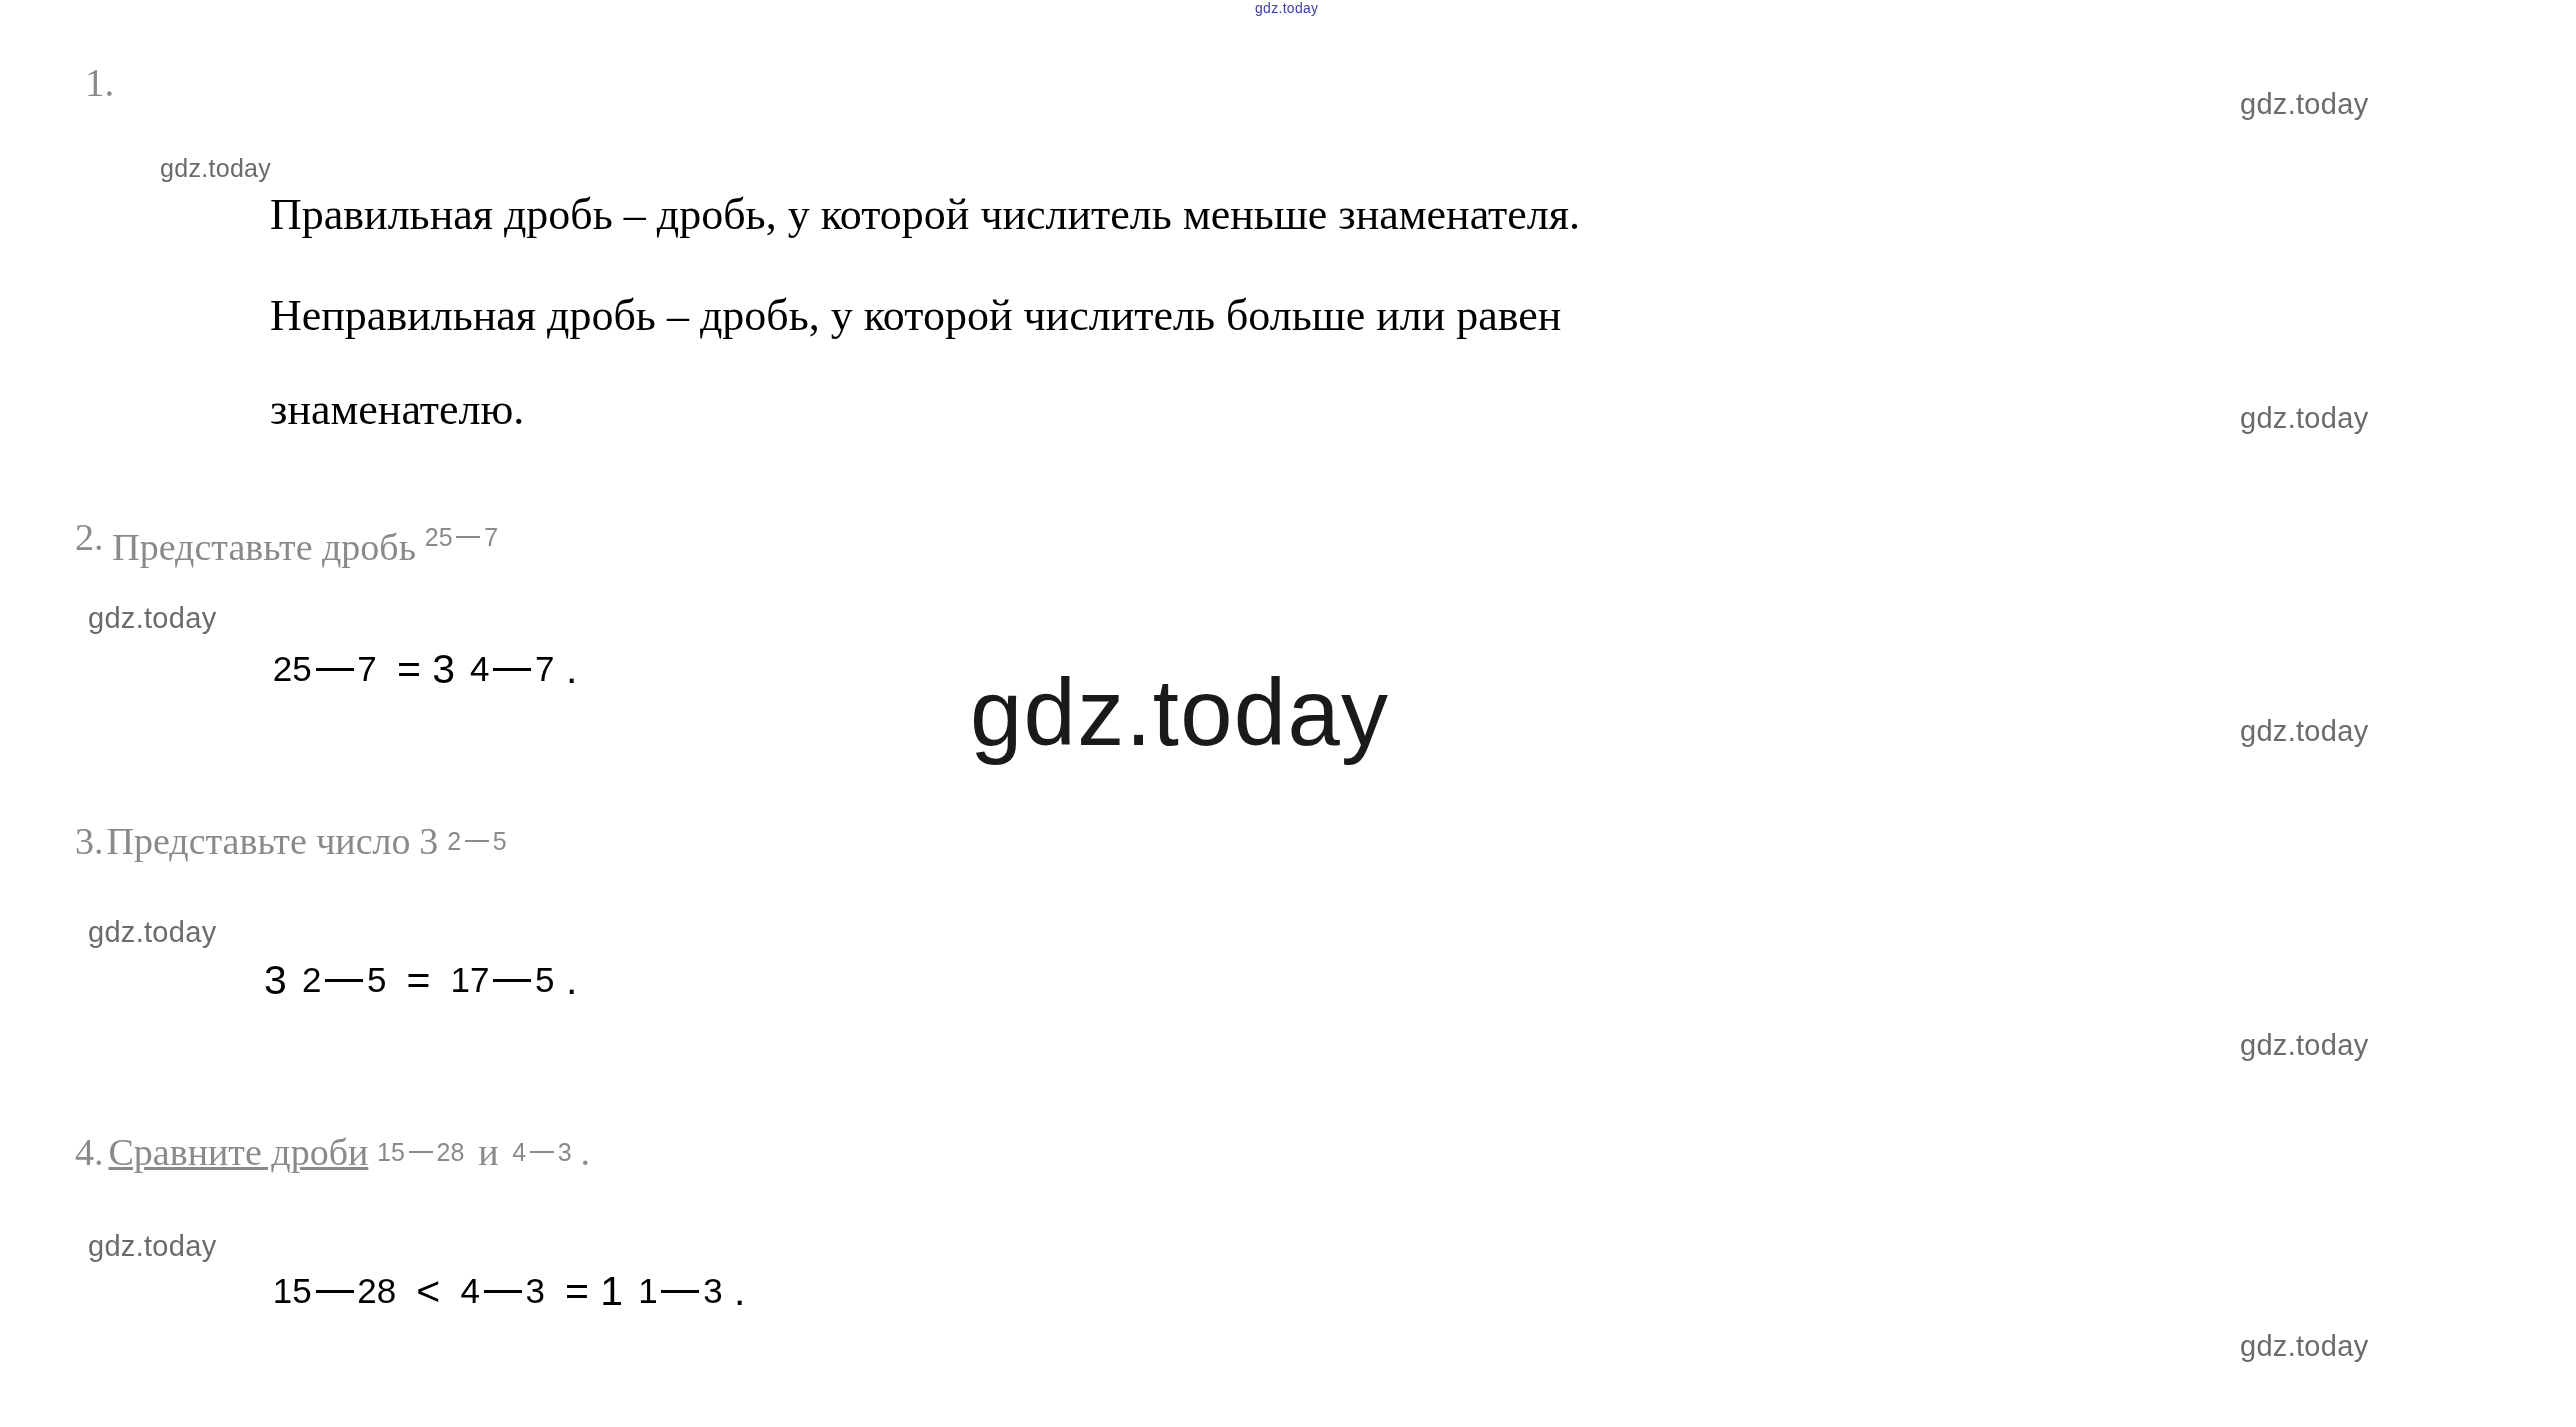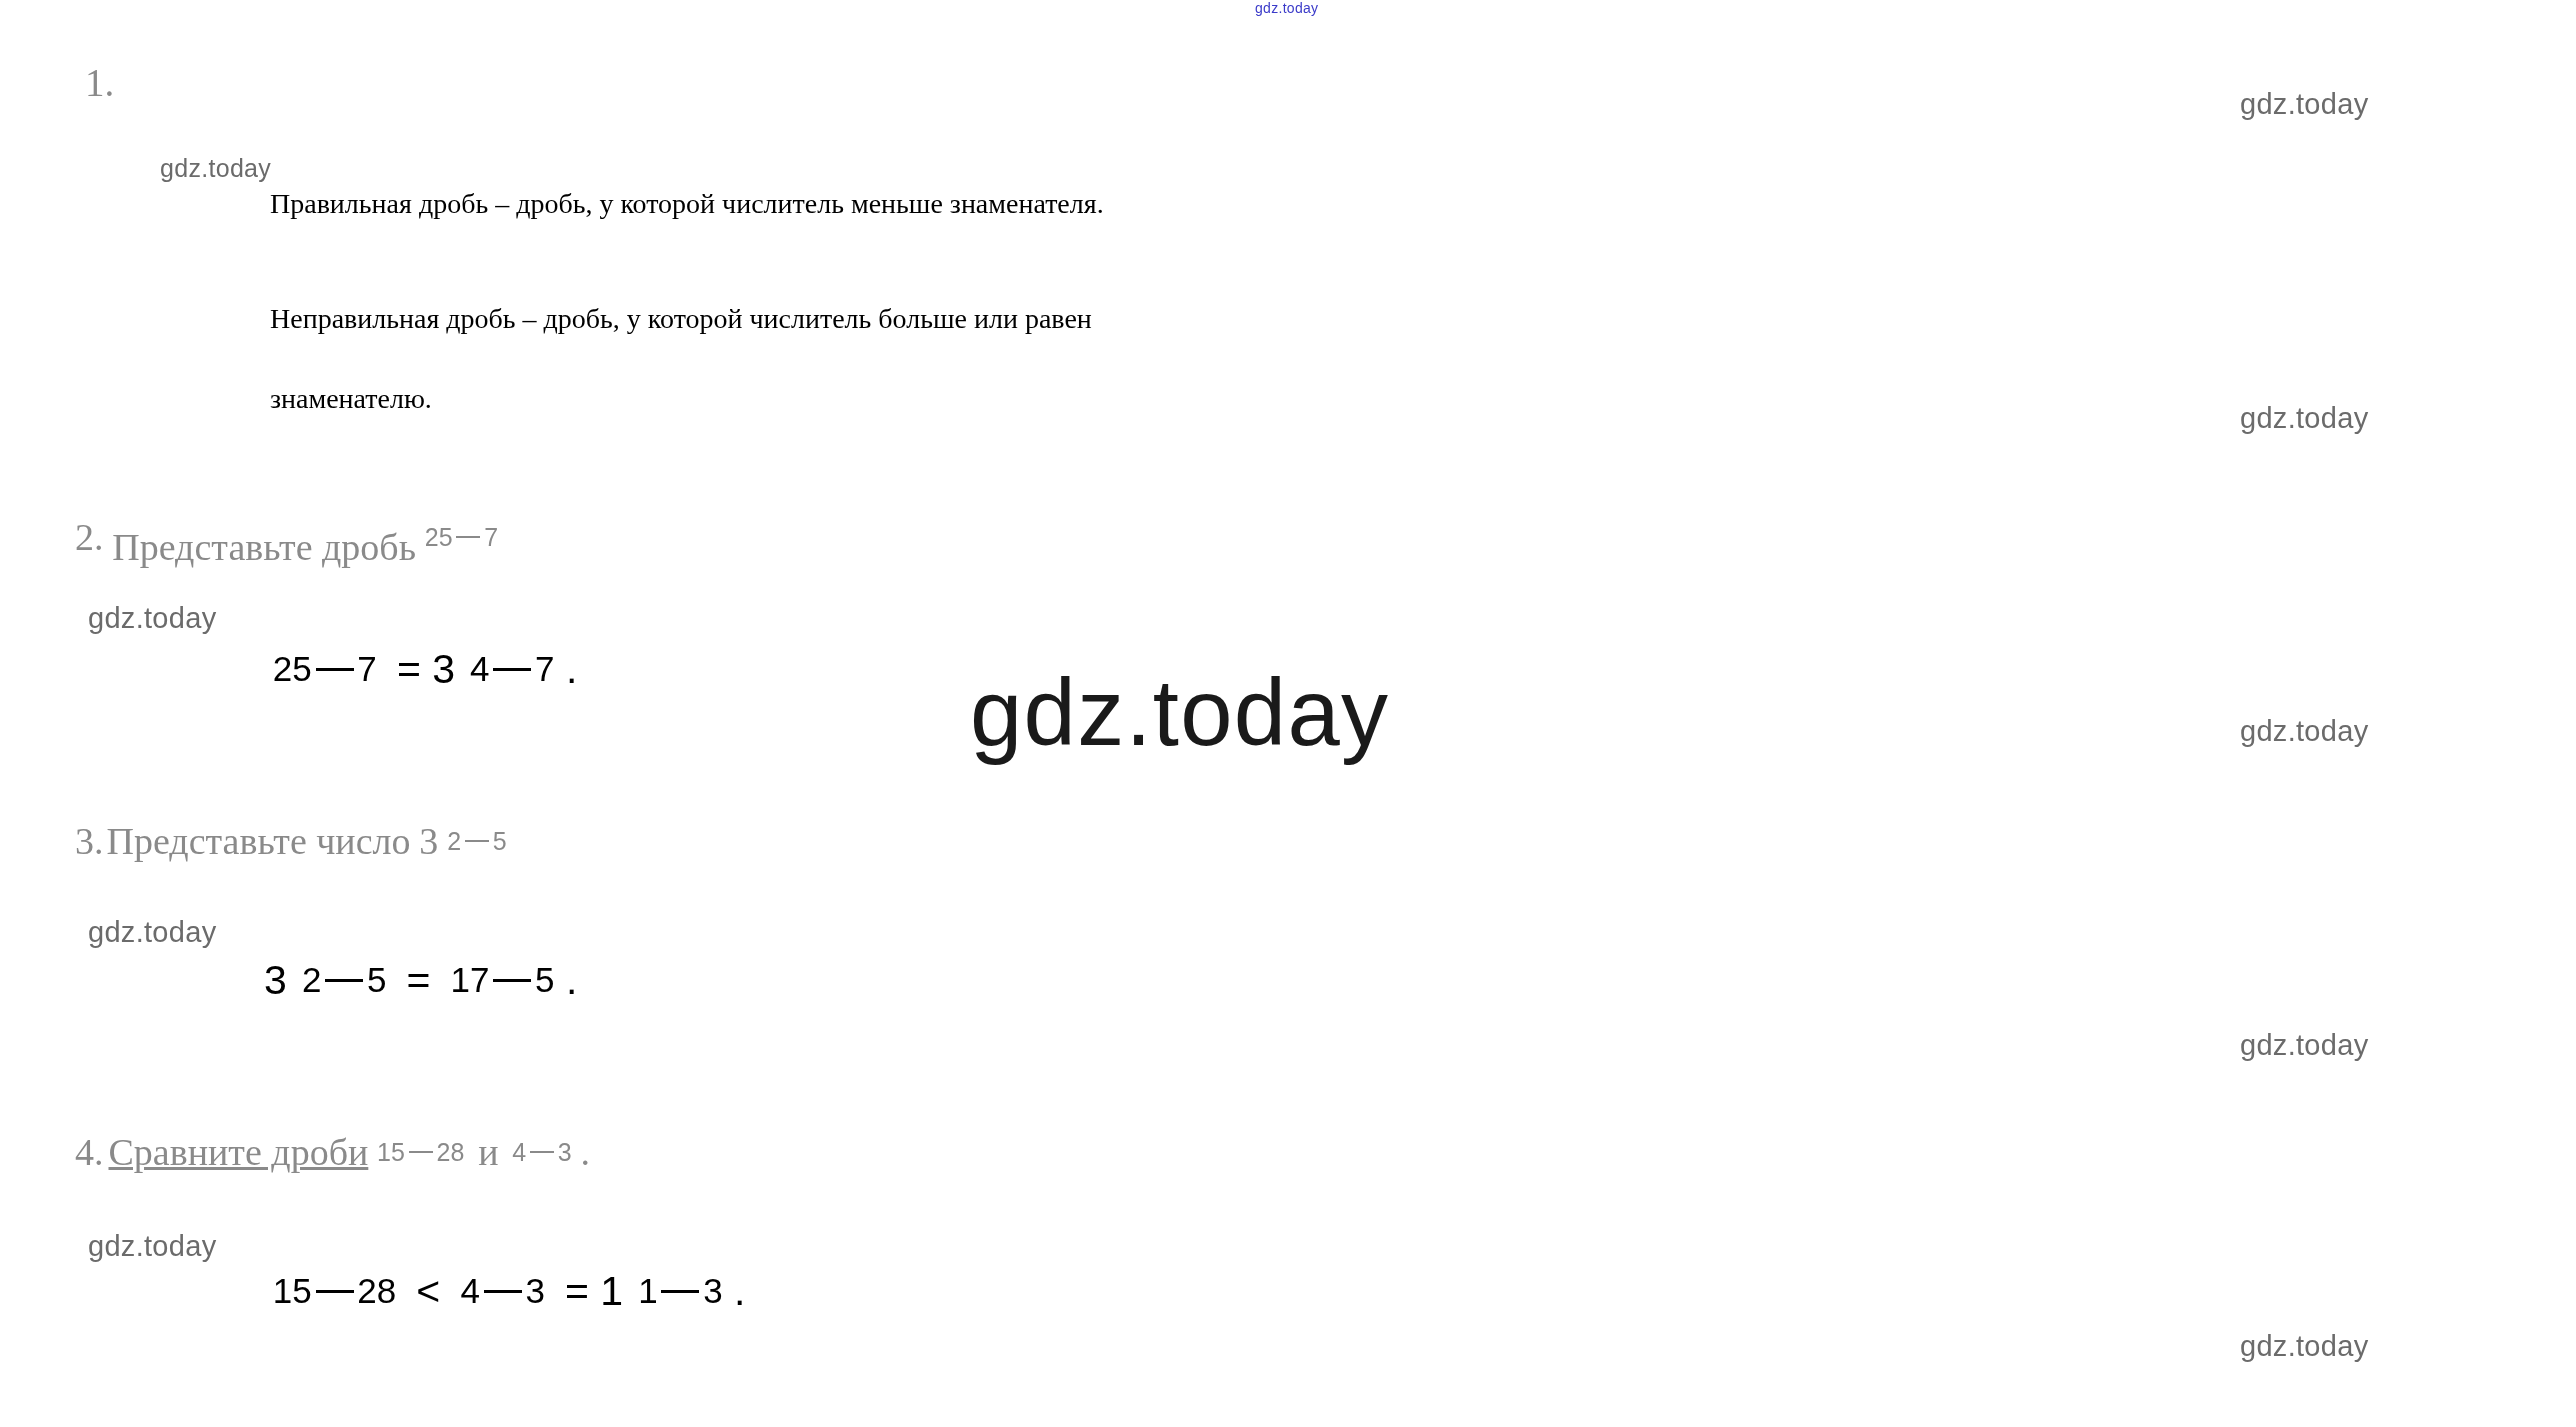--- a/index.html
+++ b/index.html
@@ -61,21 +61,21 @@
   }
   .item-num-1 {
     font-size: 39px;
     color: #8a8a8a;
     margin-left: 10px;
   }
 
   
   .para {
     position: absolute;
-    font-size: 28px;
+    font-size: 44px;
     line-height: 1.38;
     color: #000;
   }
   .q-line {
     position: absolute;
     font-size: 38px;
     color: #8a8a8a;
     display: flex;
     align-items: center;
     white-space: nowrap;
@@ -138,21 +138,21 @@
 <div class="wm wm-left" style="left:88px; top:602px;">gdz.today</div>
 <div class="wm wm-left" style="left:88px; top:916px;">gdz.today</div>
 <div class="wm wm-left" style="left:88px; top:1230px;">gdz.today</div>
 <div class="wm-big">gdz.today</div>
 
 <div class="header-row">
   <div class="item-num-1">1.</div>
 </div>
 
 <div class="para" style="left:270px; top:185px; width:1927px;">Правильная дробь – дробь, у которой числитель меньше знаменателя.</div>
-<div class="para" style="left:270px; top:300px; width:1927px;">Неправильная дробь – дробь, у которой числитель больше или равен</div>
+<div class="para" style="left:270px; top:286px; width:1927px;">Неправильная дробь – дробь, у которой числитель больше или равен</div>
 <div class="para" style="left:270px; top:380px; width:1927px;">знаменателю.</div>
 
 <div class="q-line" style="left:75px; top:505px;">
   <span>2.</span>
   <span style="margin-left:8.8px;margin-top:20px;">Представьте дробь</span>
   <span class="frac small gray">
     <span class="num">25</span>
     <span class="bar"></span>
     <span class="den">7</span>
   </span>

